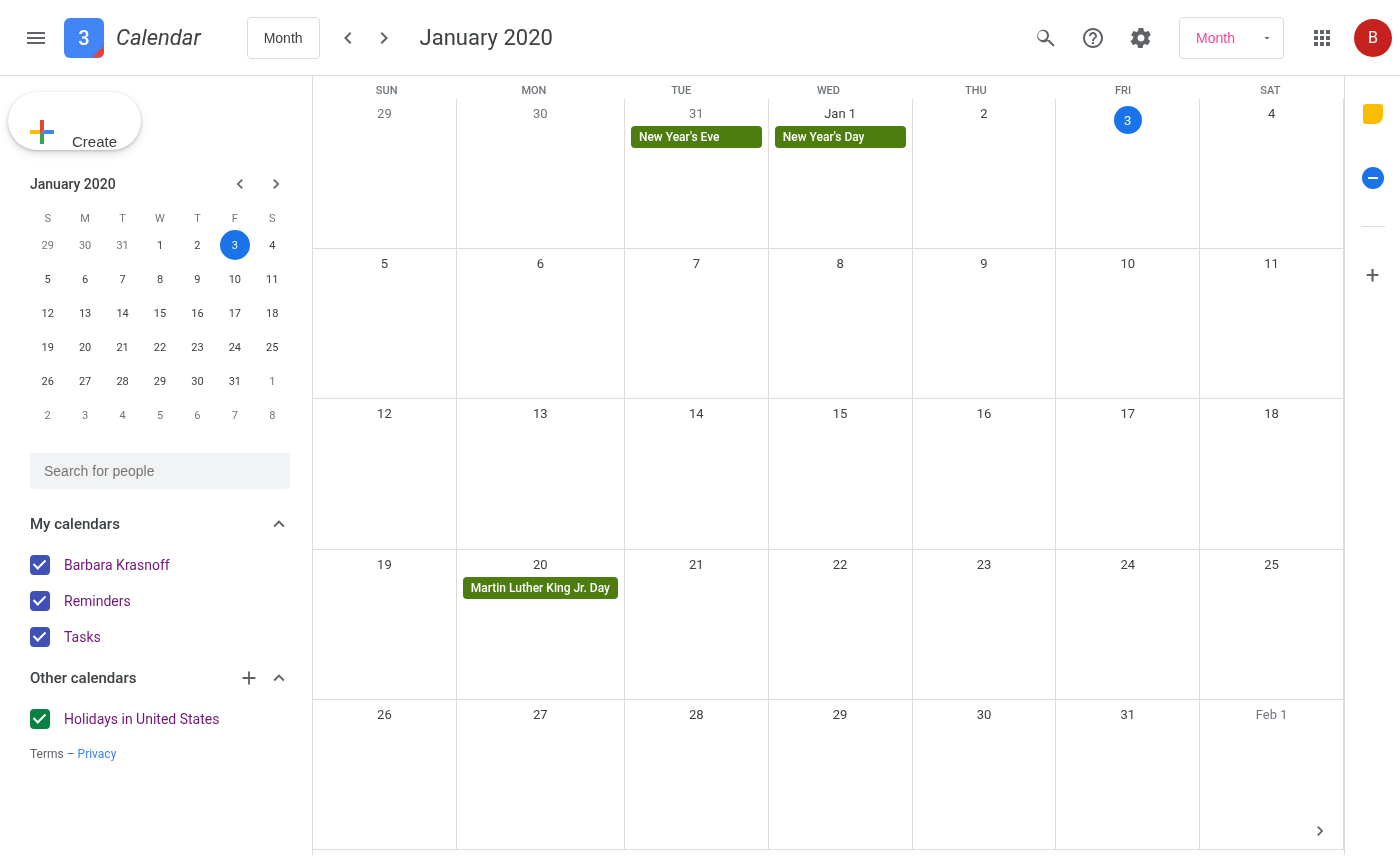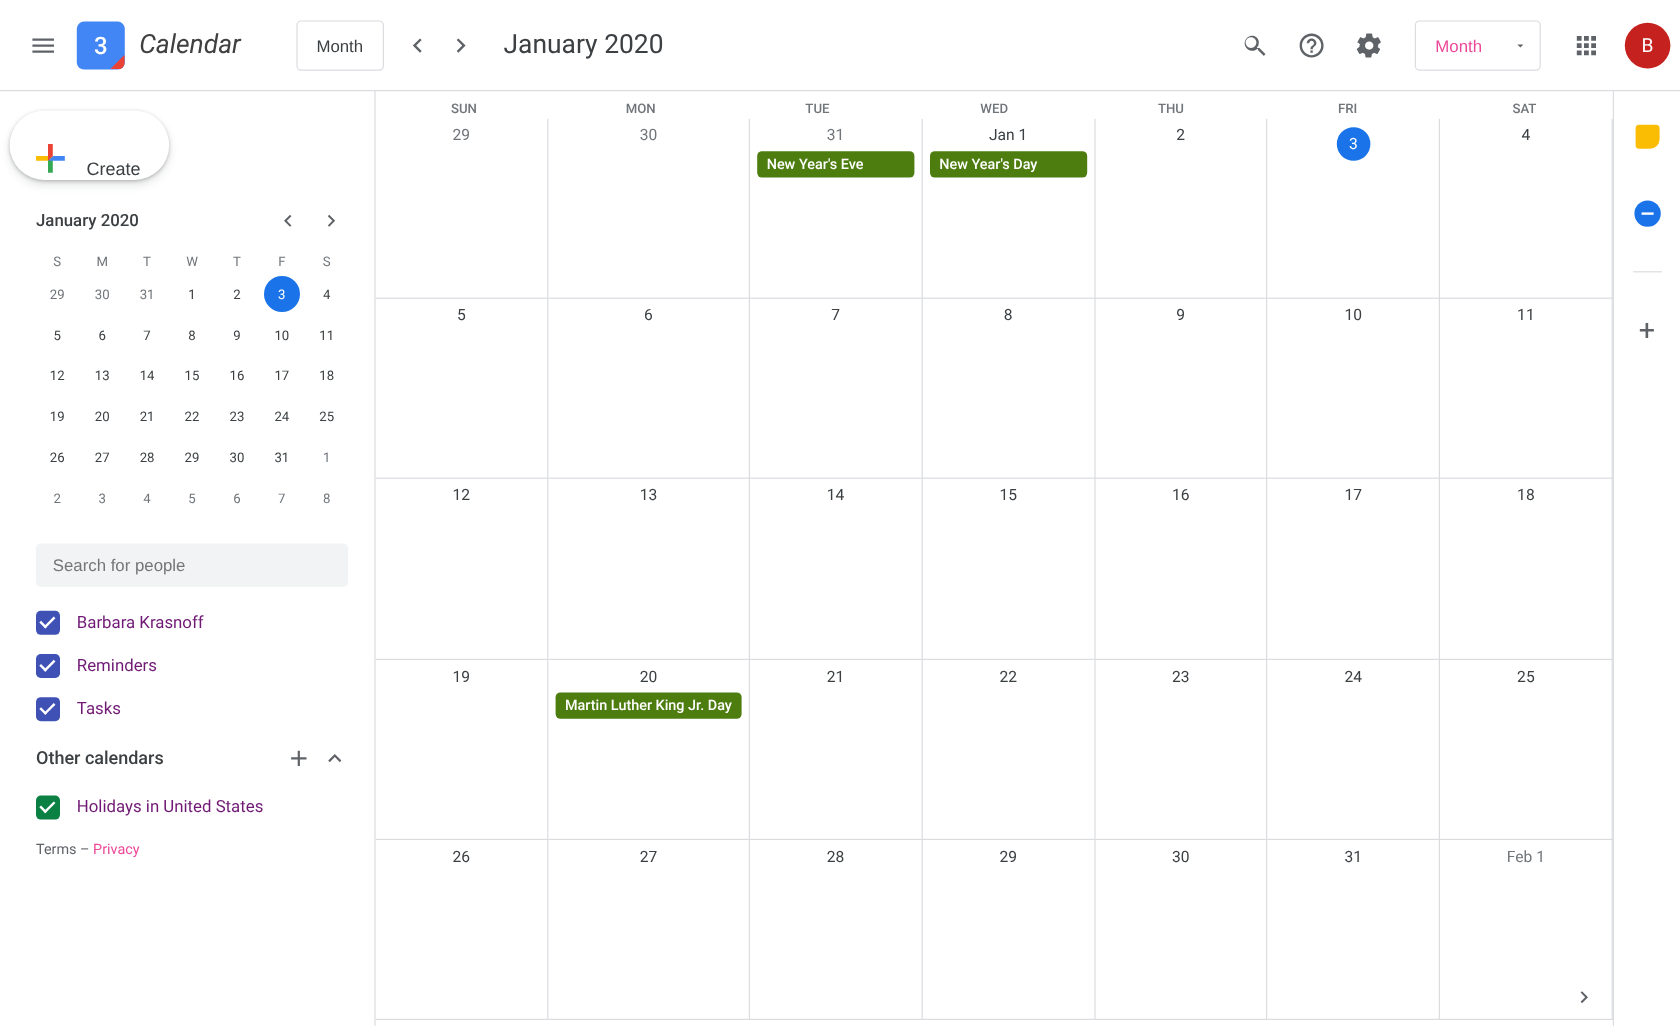--- a/index.html
+++ b/index.html
@@ -200,20 +200,26 @@
           <div class="minical-day other">5</div>
           <div class="minical-day other">6</div>
           <div class="minical-day other">7</div>
           <div class="minical-day other">8</div>
         </div>
     </div>
 
     <input class="search-box" placeholder="Search for people" style="">
 
     <div class="section">
+      <div class="section-head">
+        <span class="section-title">My calendars</span>
+        <svg width="22" height="22" viewBox="0 0 24 24">
+            <path fill="#5f6368" d="M12 8l-6 6 1.41 1.41L12 10.83l4.59 4.58L18 14z"></path>
+          </svg>
+      </div>
       <div id="my-cal-list">
           <div class="cal-item">
             <div class="chk blue"></div>
             <span>Barbara Krasnoff</span>
           </div>
           <div class="cal-item">
             <div class="chk blue"></div>
             <span>Reminders</span>
           </div>
           <div class="cal-item">
@@ -237,21 +243,21 @@
       </div>
       <div id="other-cal-list">
           <div class="cal-item">
             <div class="chk green"></div>
             <span>Holidays in United States</span>
           </div>
         </div>
     </div>
 
     <div class="footer-links">
-      <a style="color:#5f6368;text-decoration:none;">Terms</a><span> – </span><a style="color:#ec4899;text-decoration:none;">Privacy</a>
+      <a style="color:#5f6368;text-decoration:none;">Terms</a><span> – </span><a style="color:#3b82f6;text-decoration:none;">Privacy</a>
     </div>
   </div>
 
   <div class="grid">
     <div class="grid-head" id="grid-headers">
         <div class="grid-dh">SUN</div>
         <div class="grid-dh">MON</div>
         <div class="grid-dh">TUE</div>
         <div class="grid-dh">WED</div>
         <div class="grid-dh">THU</div>

